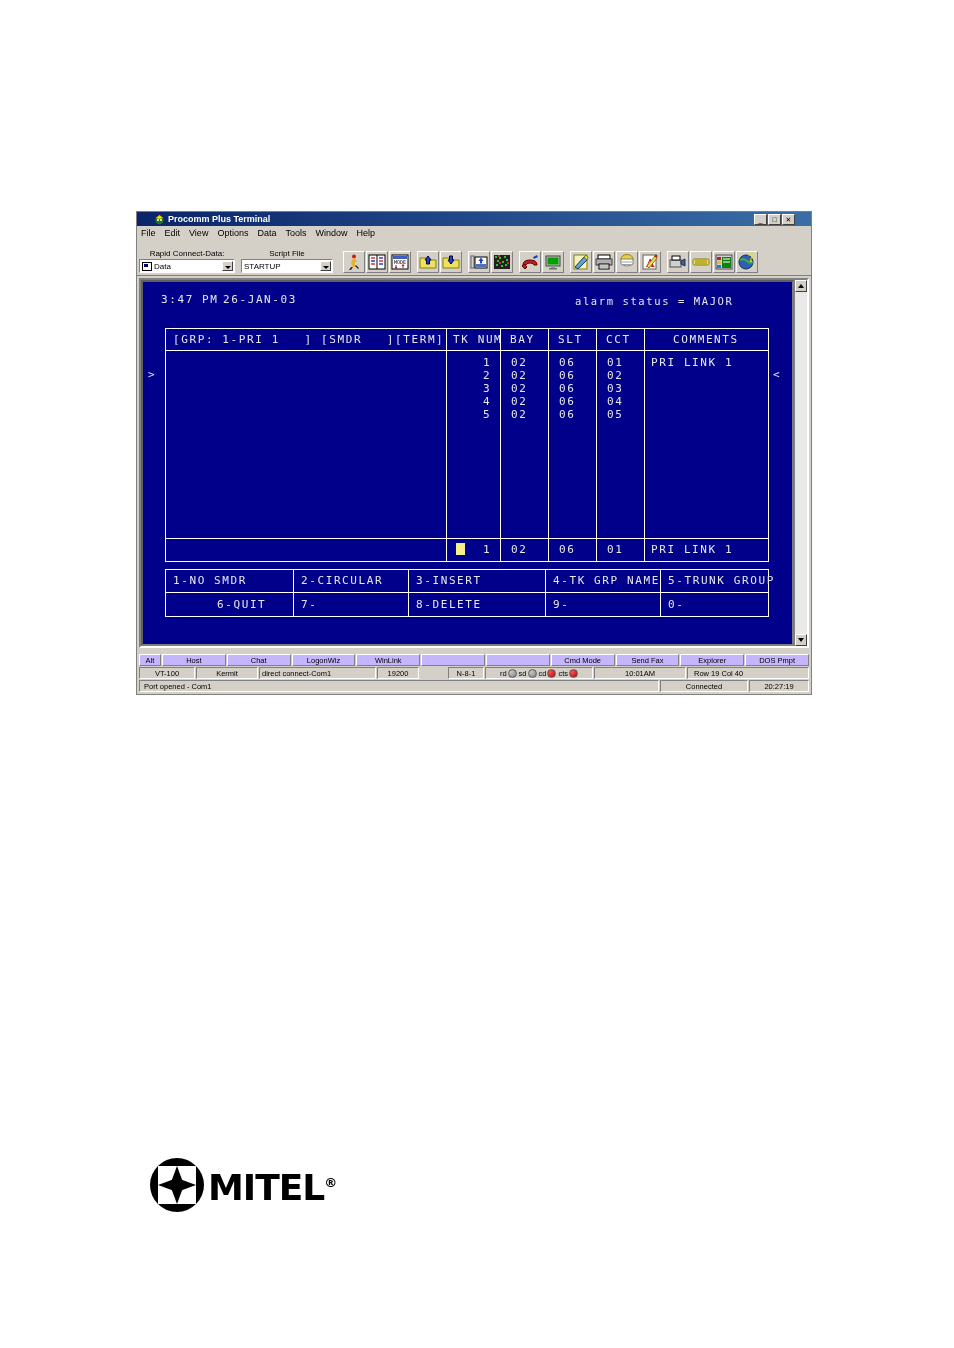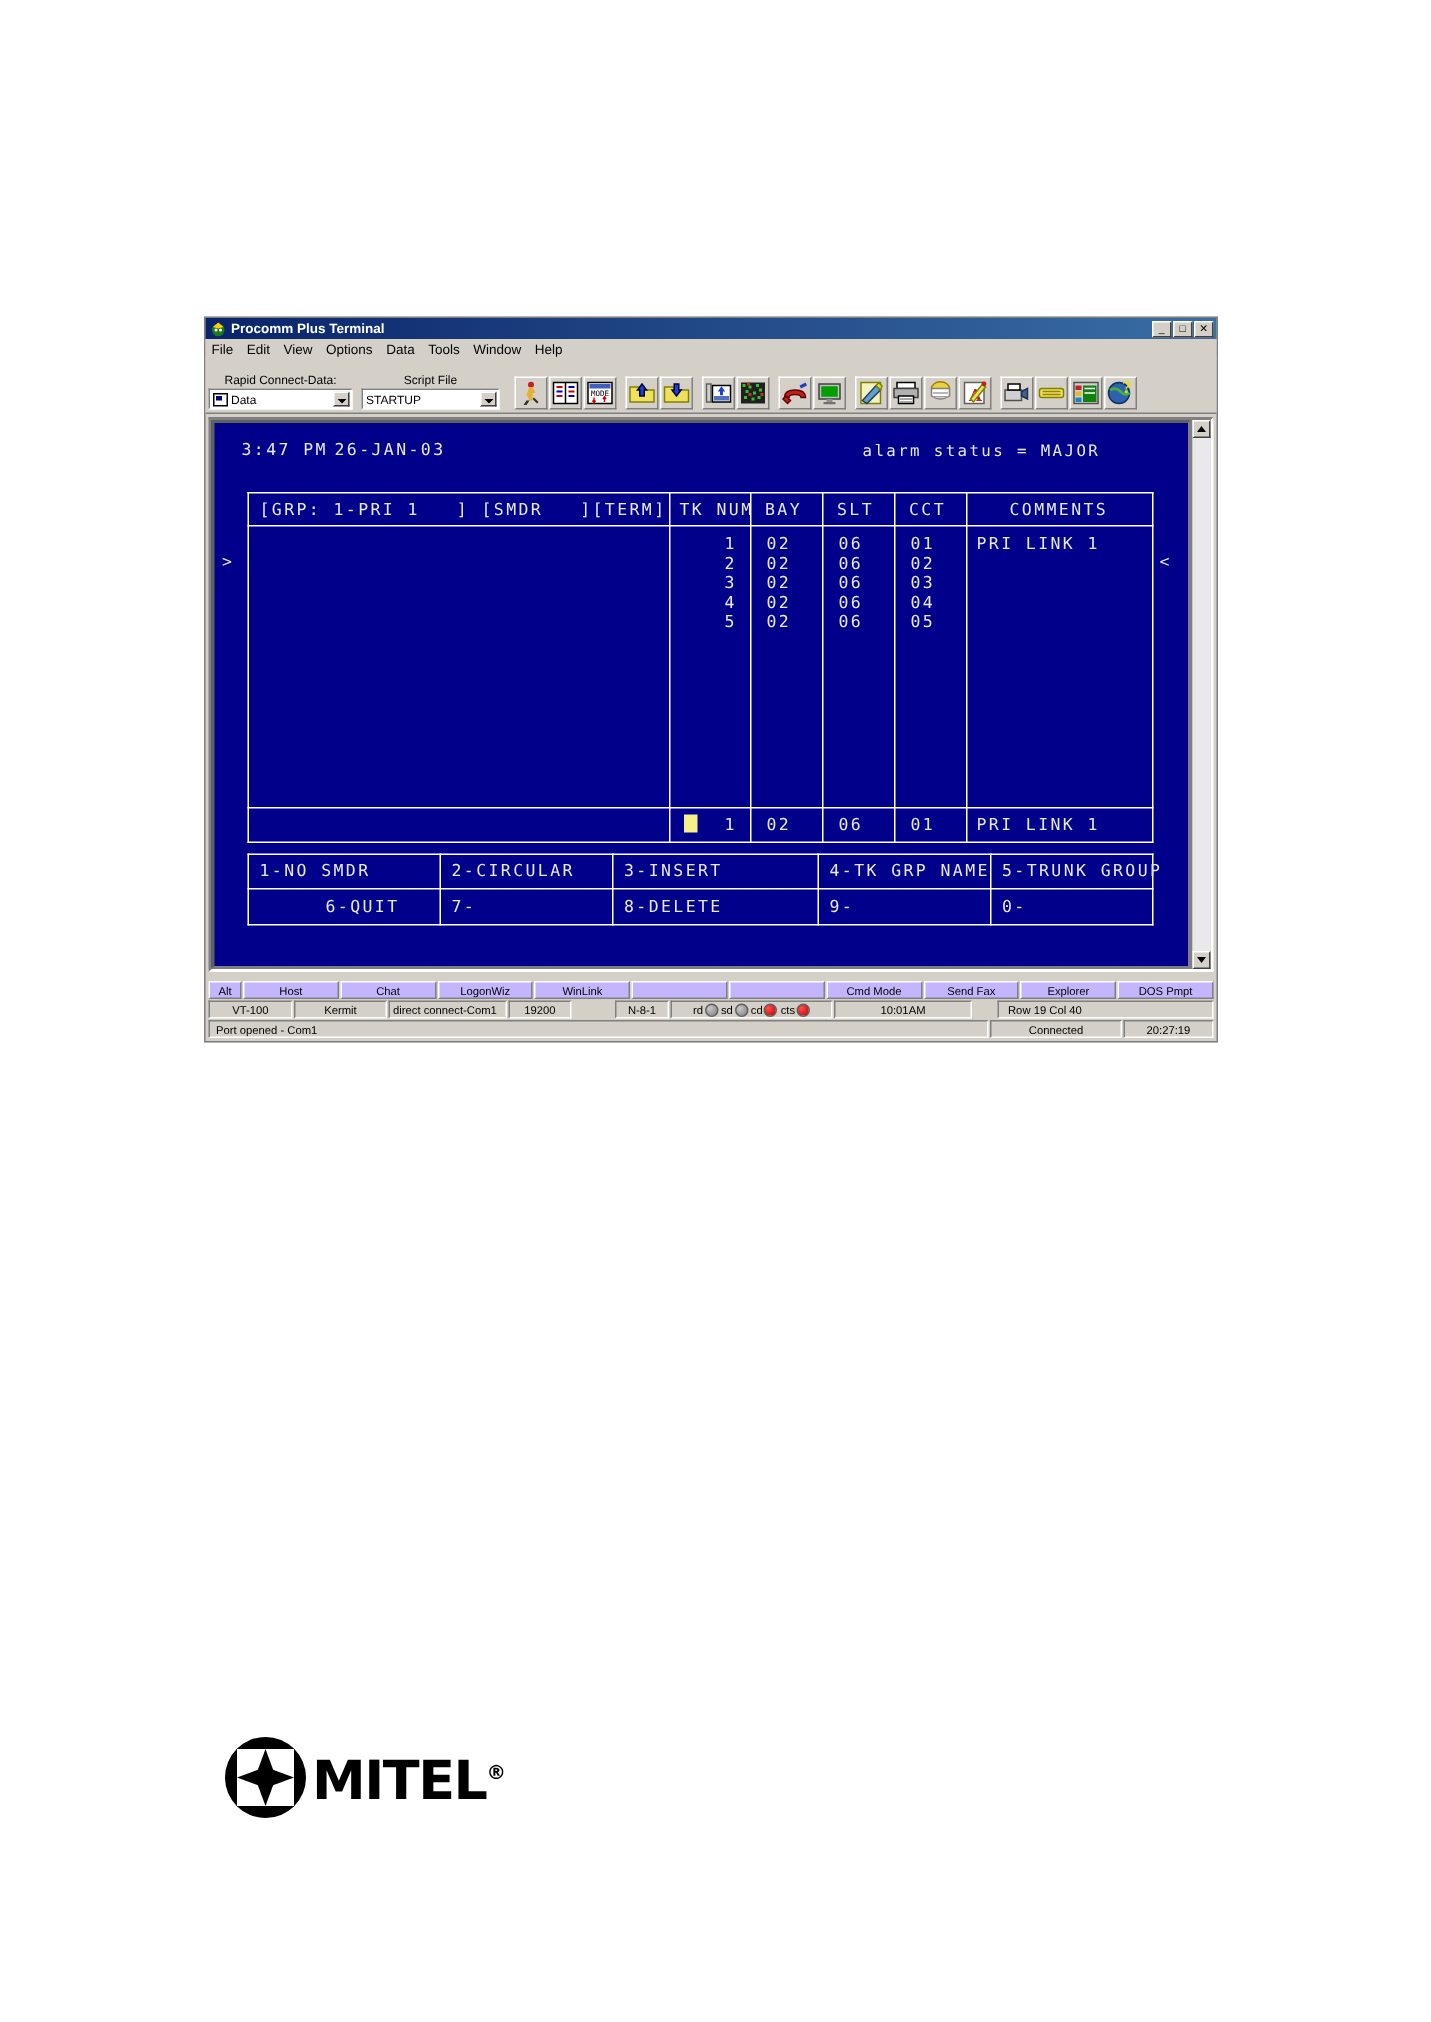--- a/index.html
+++ b/index.html
@@ -20,21 +20,21 @@
     border:1px solid #808080;
     box-sizing:border-box;
     font-size:9px;
   }
 
   
   .titlebar{
     height:14px;
     background:linear-gradient(to right,#0a246a,#3a6ea5);
     display:flex;align-items:center;
-    padding:0 1px;
+    padding:0 15px;
     color:#ffffff;
   }
   .titlebar .tb-icon{
     width:11px;height:11px;margin:0 3px 0 2px;
     position:relative;flex:none;
   }
   .titlebar .tb-title{
     font-size:9px;font-weight:bold;
     letter-spacing:0px;
     white-space:nowrap;
@@ -641,21 +641,21 @@
             <span>cd</span>
             <span class="dot red"></span>
           </span>
         <span class="led">
             <span>cts</span>
             <span class="dot red"></span>
           </span>
       </span>
     </div>
     <div class="stcell" style="width:92px;flex:none;">10:01AM</div>
-    <div class="stcell left" style="width:144px;flex:none;padding-left:6px;margin-left:16px;">Row 19   Col 40</div>
+    <div class="stcell left" style="width:122px;flex:none;padding-left:6px;">Row 19   Col 40</div>
   </div>
 
   <div class="statbar2">
     <div class="stcell left" style="flex:1;padding-left:4px;">Port opened - Com1</div>
     <div class="stcell" style="width:88px;flex:none;">Connected</div>
     <div class="stcell" style="width:60px;flex:none;">20:27:19</div>
   </div>
 
 </div>
 

